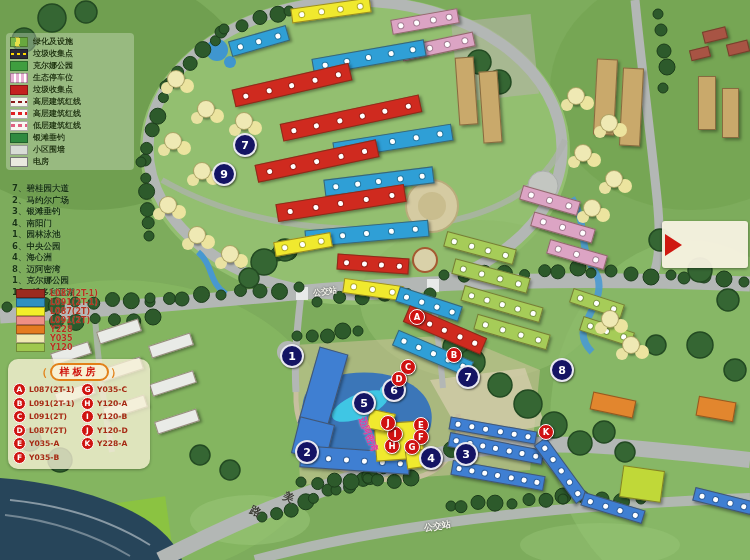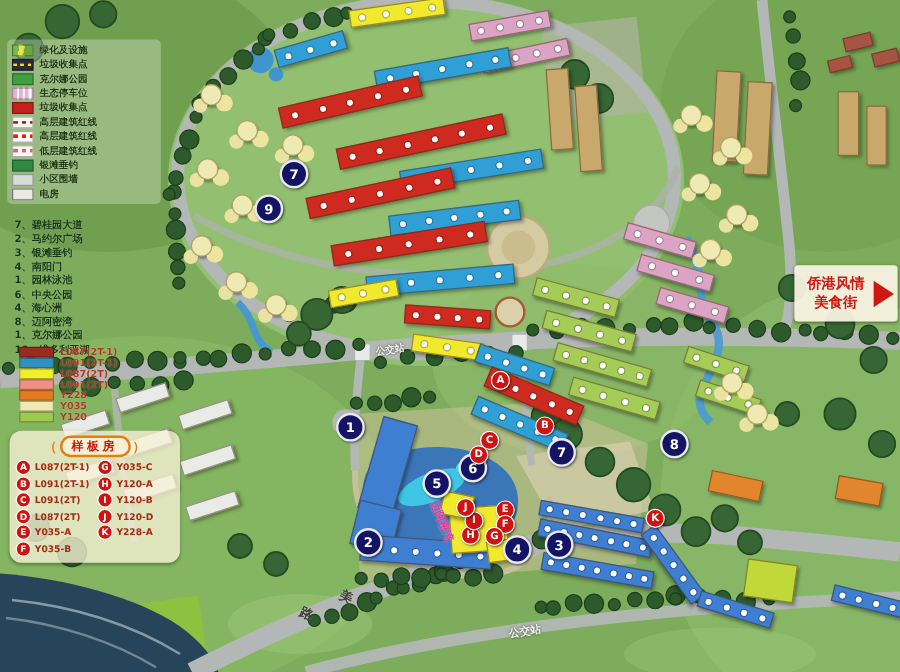--- a/index.html
+++ b/index.html
@@ -708,20 +708,16 @@
           </div>
           <div class="mr-entry">
             <span class="mr-badge">K</span>
             <span class="mr-label">Y228-A</span>
           </div>
         </div>
     </div>
   </div>
 
   <div id="banner">
-    <div class="banner-text">
-      <div>侨港风情</div>
-      <div>美食街</div>
-    </div>
     <div class="banner-arrow"></div>
   </div>
 
 </div>
 
 </body></html>

